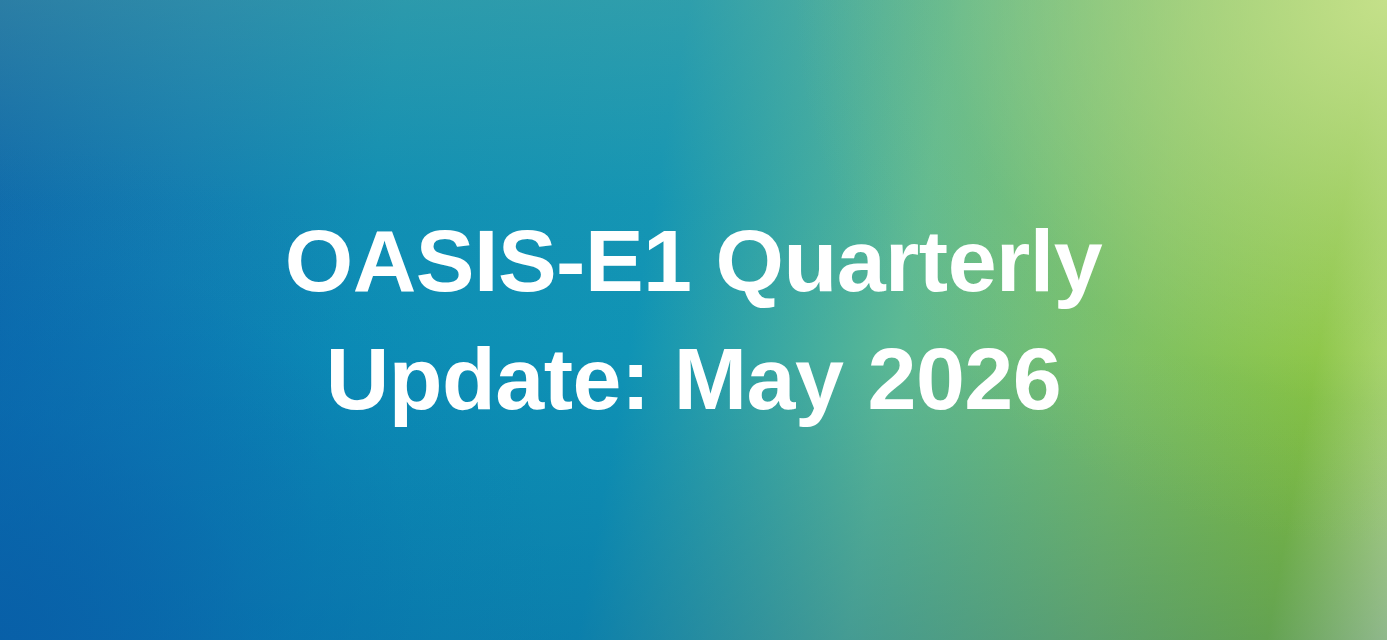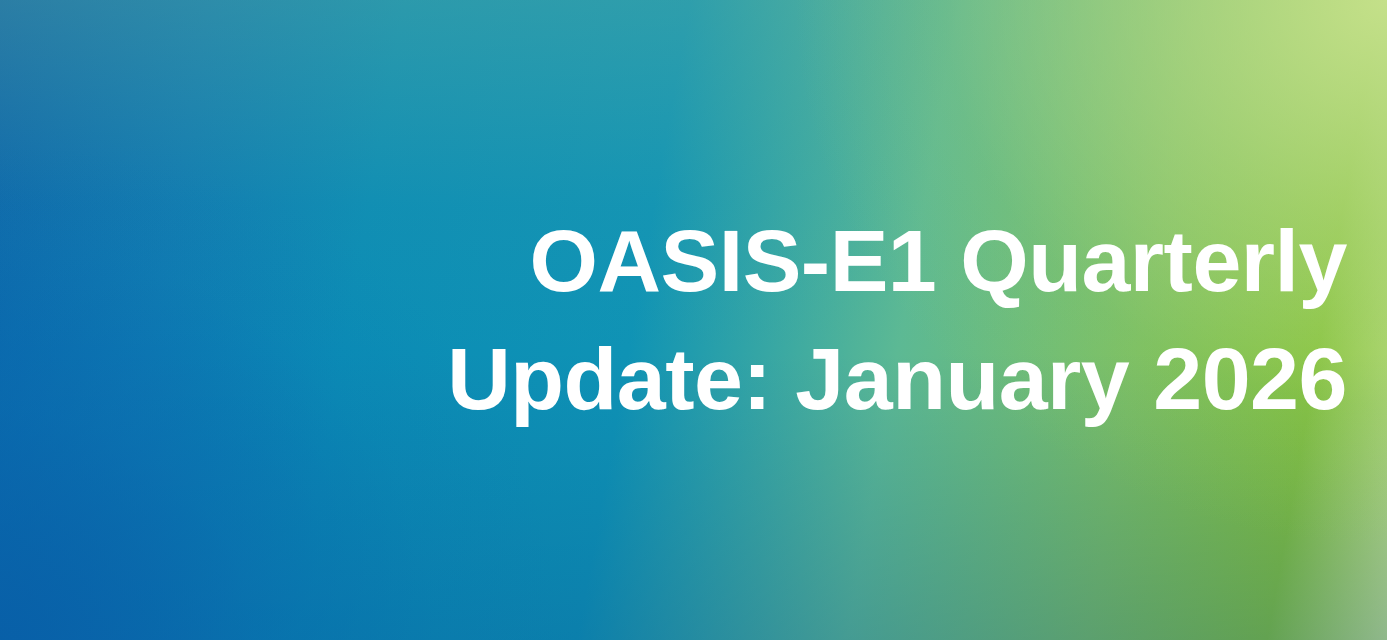--- a/index.html
+++ b/index.html
@@ -67,21 +67,21 @@
       rgba(10, 120, 180, 0) 80%
     );
   }
 
   
   .title-block {
     position: absolute;
     inset: 0;
     display: flex;
     flex-direction: column;
-    align-items: flex-end;
+    align-items: center;
     justify-content: center;
     padding: 0 40px;
     box-sizing: border-box;
     text-align: center;
   }
 
   .title-line {
     color: #ffffff;
     font-size: 88px;
     font-weight: 700;
@@ -106,16 +106,16 @@
        --c-top-right: #c2e08a;
      ">
 
   <div class="bg-layer bg-base"></div>
   <div class="bg-layer bg-vertical"></div>
   <div class="bg-layer bg-corner-green"></div>
   <div class="bg-layer bg-corner-blue"></div>
 
   <div class="title-block">
     <div class="title-line">OASIS-E1 Quarterly</div>
-    <div class="title-line">Update: January 2026</div>
+    <div class="title-line">Update: May 2026</div>
   </div>
 
 </div>
 
 </body></html>

